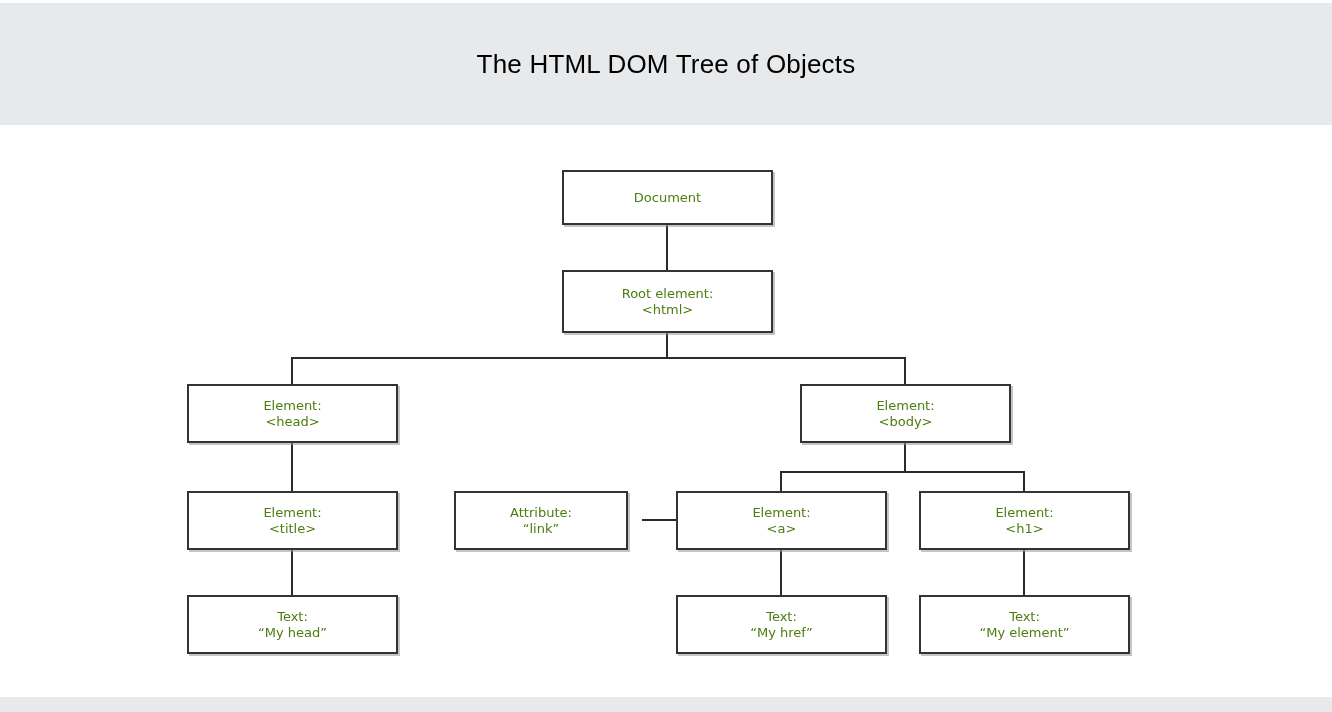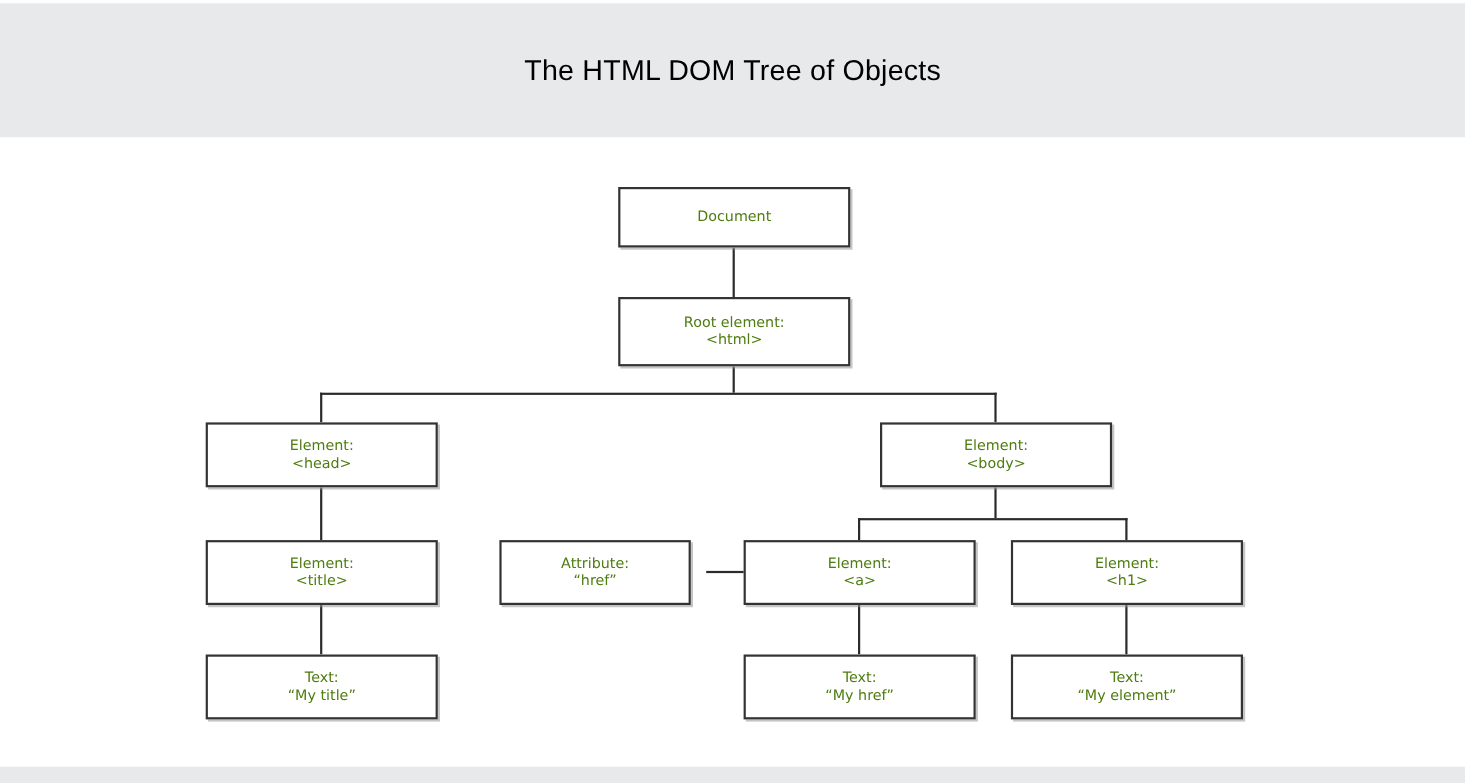--- a/index.html
+++ b/index.html
@@ -149,36 +149,36 @@
       <span class="l2">&lt;body&gt;</span>
     </div>
 
     <div class="node" style="left:187px; top:366px; width:211px; height:59px;">
       <span class="l1">Element:</span>
       <span class="l2">&lt;title&gt;</span>
     </div>
 
     <div class="node" style="left:432px; top:366px; width:174px; height:59px;margin-left:22px;">
       <span class="l1">Attribute:</span>
-      <span class="l2">“href”</span>
+      <span class="l2">“link”</span>
     </div>
 
     <div class="node" style="left:676px; top:366px; width:211px; height:59px;">
       <span class="l1">Element:</span>
       <span class="l2">&lt;a&gt;</span>
     </div>
 
     <div class="node" style="left:919px; top:366px; width:211px; height:59px;">
       <span class="l1">Element:</span>
       <span class="l2">&lt;h1&gt;</span>
     </div>
 
     <div class="node" style="left:187px; top:470px; width:211px; height:59px;">
       <span class="l1">Text:</span>
-      <span class="l2">“My title”</span>
+      <span class="l2">“My head”</span>
     </div>
 
     <div class="node" style="left:676px; top:470px; width:211px; height:59px;">
       <span class="l1">Text:</span>
       <span class="l2">“My href”</span>
     </div>
 
     <div class="node" style="left:919px; top:470px; width:211px; height:59px;">
       <span class="l1">Text:</span>
       <span class="l2">“My element”</span>

